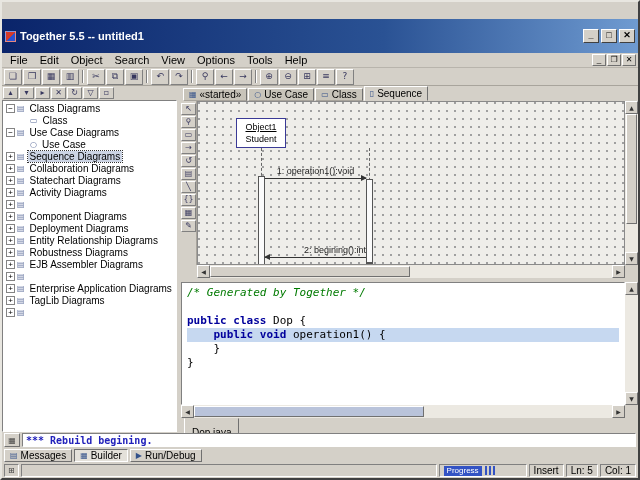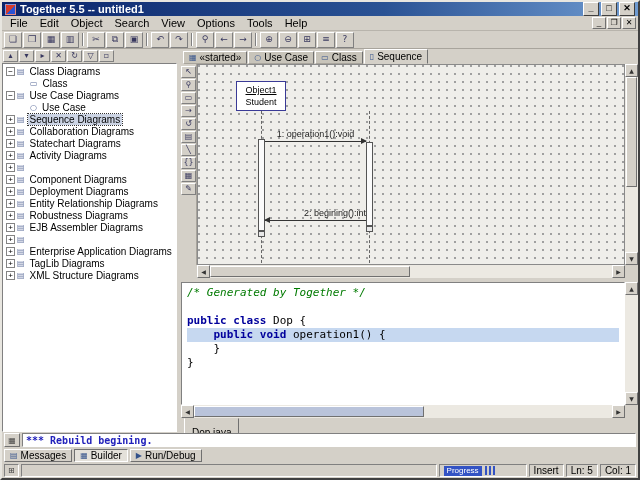--- a/index.html
+++ b/index.html
@@ -1,21 +1,21 @@
 <!DOCTYPE html>
 <html><head>
 <meta charset="utf-8">
 <style>
   *{box-sizing:border-box;margin:0;padding:0;}
   html,body{width:640px;height:480px;overflow:hidden;}
   body{font-family:"Liberation Sans",sans-serif;background:#808080;}
   .window{width:640px;height:480px;display:flex;flex-direction:column;background:#d4d0c8;border:2px solid;border-color:#e8e6e0 #404040 #404040 #e8e6e0;}
 
   
-  .titlebar{height:14px;flex:0 0 auto;background:linear-gradient(90deg,#0a246a,#2a5294 60%,#6f9bd1);display:flex;align-items:center;padding:6px 3px;color:#fff;font-size:11px;font-weight:bold;}
+  .titlebar{height:34px;flex:0 0 auto;background:linear-gradient(90deg,#0a246a,#2a5294 60%,#6f9bd1);display:flex;align-items:center;padding:6px 3px;color:#fff;font-size:11px;font-weight:bold;margin-top:17px;}
   .app-icon{width:11px;height:11px;margin-right:4px;background:linear-gradient(135deg,#d43a2a 50%,#2a52d4 50%);border:1px solid rgba(255,255,255,.4);flex:0 0 auto;}
   .title-text{flex:1;white-space:nowrap;overflow:hidden;}
   .tb-btns{display:flex;gap:2px;}
   .tb-btn{width:16px;height:14px;background:#d4d0c8;border:1px solid;border-color:#fff #404040 #404040 #fff;color:#000;font-size:9px;line-height:11px;text-align:center;font-weight:bold;}
 
   
   .menubar{height:15px;flex:0 0 auto;display:flex;align-items:center;font-size:11px;padding:0 2px;border-bottom:1px solid #b8b4ac;}
   .menu-items{display:flex;flex:1;}
   .menu-item{padding:0 6px;}
   .mdi-btn{width:14px;height:12px;background:#d4d0c8;border:1px solid;border-color:#fff #707070 #707070 #fff;font-size:8px;line-height:9px;text-align:center;margin-left:1px;}
@@ -314,21 +314,20 @@
             <span class="tlabel">Enterprise Application Diagrams</span>
           </div>
           <div class="trow" style="padding-left: 3px;">
             <span class="expander">+</span>
             <span class="ticon">▤</span>
             <span class="tlabel">TagLib Diagrams</span>
           </div>
           <div class="trow" style="padding-left: 3px;">
             <span class="expander">+</span>
             <span class="ticon">▤</span>
-            <span class="tlabel">XML Structure Diagrams</span>
           </div>
         </div>
     </div>
 
     <div class="vsplitter"></div>
 
     <div class="right-panel">
 
       <div class="tabbar">
           <span class="dtab">

